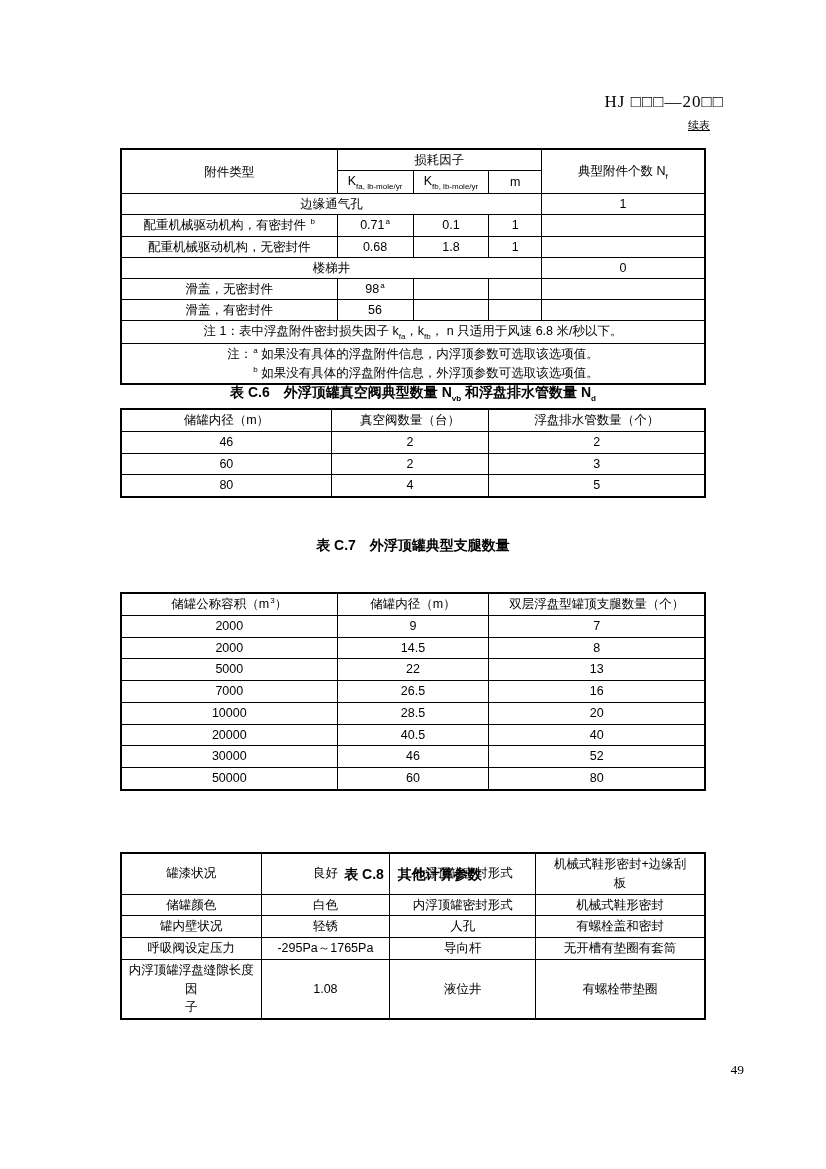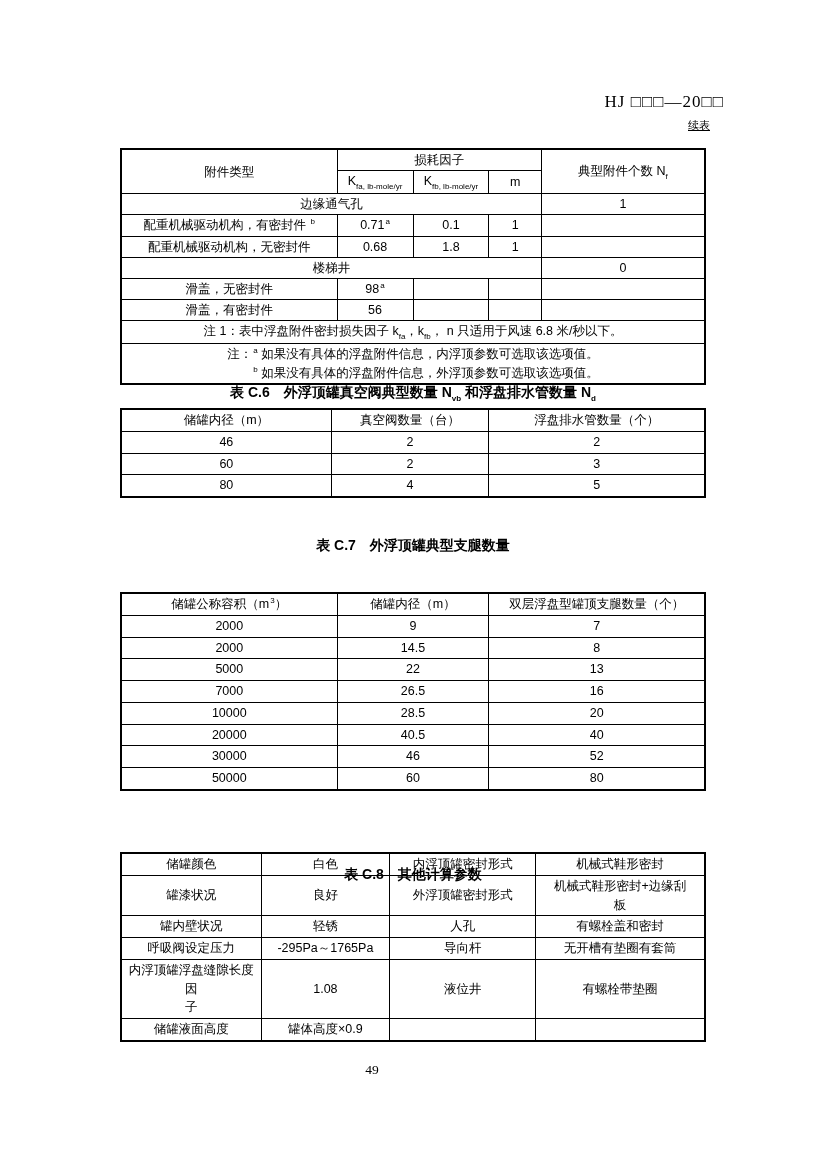--- a/index.html
+++ b/index.html
@@ -36,21 +36,21 @@
     font-size:12.5px;font-weight:normal;text-align:center;
     padding:1px 4px;line-height:1.5;overflow:hidden;
     word-break:break-all;
   }
   table#fitting-table td,table#fitting-table th{line-height:1.45;}
   td.align-left,th.align-left{text-align:left;}
   td.bold{font-weight:bold;}
   sub{font-size:8px;}
   sup{font-size:8px;margin-left:1px;}
   .page-num{
-    top:1062px;left:0;width:744px;text-align:center;
+    top:1062px;left:0;width:744px;text-align:right;
     font-family:"Liberation Serif","DejaVu Serif",serif;font-size:13.5px;
   }
 </style>
 </head>
 <body>
 
 <div class="abs std-code">HJ □□□—20□□</div>
 <div class="abs continued">续表</div>
 
 <div class="abs tbl-wrap" id="fitting-wrap">
@@ -214,52 +214,46 @@
 <div class="abs tbl-wrap" id="c8-wrap">
     <table class="doc-table" id="c8-table">
       <colgroup>
         <col style="width: 24%;">
         <col style="width: 22%;">
         <col style="width: 25%;">
         <col style="width: 29%;">
       </colgroup>
       <tbody>
         <tr>
+          <td>罐漆状况</td>
+          <td>良好</td>
+          <td>外浮顶罐密封形式</td>
+          <td>机械式鞋形密封+边缘刮<br>板</td>
+        </tr>
+        <tr>
           <td>储罐颜色</td>
           <td>白色</td>
           <td>内浮顶罐密封形式</td>
           <td>机械式鞋形密封</td>
         </tr>
         <tr>
-          <td>罐漆状况</td>
-          <td>良好</td>
-          <td>外浮顶罐密封形式</td>
-          <td>机械式鞋形密封+边缘刮<br>板</td>
-        </tr>
-        <tr>
           <td>罐内壁状况</td>
           <td>轻锈</td>
           <td>人孔</td>
           <td>有螺栓盖和密封</td>
         </tr>
         <tr>
           <td>呼吸阀设定压力</td>
           <td>-295Pa～1765Pa</td>
           <td>导向杆</td>
           <td>无开槽有垫圈有套筒</td>
         </tr>
         <tr>
           <td>内浮顶罐浮盘缝隙长度因<br>子</td>
           <td>1.08</td>
           <td>液位井</td>
           <td>有螺栓带垫圈</td>
         </tr>
-        <tr>
-          <td>储罐液面高度</td>
-          <td>罐体高度×0.9</td>
-          <td></td>
-          <td></td>
-        </tr>
       </tbody>
     </table>
   </div>
 
 <div class="abs page-num">49</div>
 
 </body></html>

